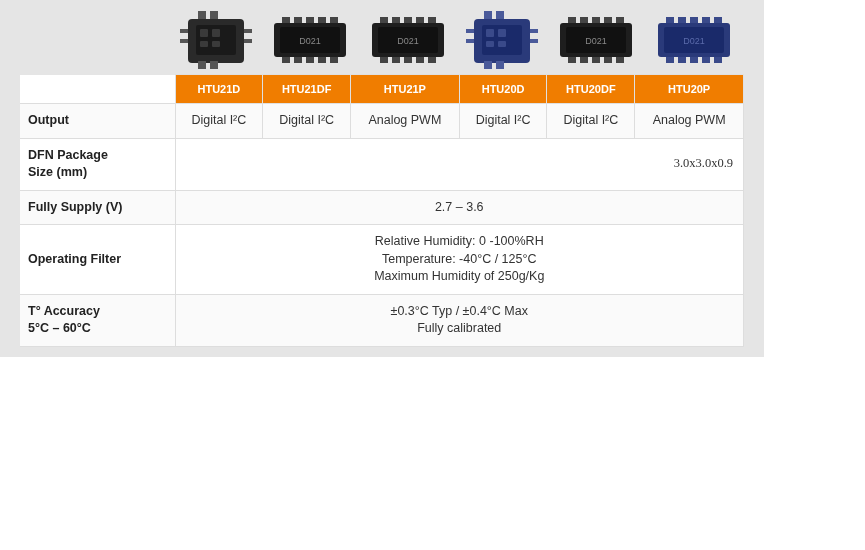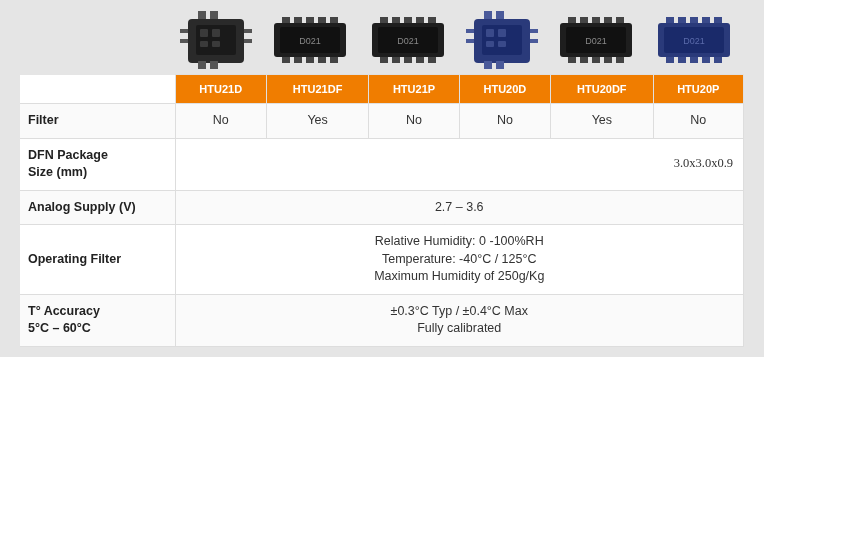--- a/index.html
+++ b/index.html
@@ -231,39 +231,39 @@
         <th>HTU21D</th>
         <th>HTU21DF</th>
         <th>HTU21P</th>
         <th>HTU20D</th>
         <th>HTU20DF</th>
         <th>HTU20P</th>
       </tr>
     </thead>
     <tbody>
 
-
-      <tr>
-        <td><strong>Filter</strong></td>
-        <td>No</td>
-        <td>Yes</td>
-        <td>No</td>
-        <td>No</td>
-        <td>Yes</td>
-        <td>No</td>
-      </tr>
+      <tr>
+        <td><strong>Output</strong></td>
+        <td>Digital I²C</td>
+        <td>Digital I²C</td>
+        <td>Analog PWM</td>
+        <td>Digital I²C</td>
+        <td>Digital I²C</td>
+        <td>Analog PWM</td>
+      </tr>
+
 
 
       <tr>
         <td><strong>DFN Package<br>Size (mm)</strong></td>
         <td colspan="6" style="text-align:right;font-family:Liberation Serif, serif;">3.0x3.0x0.9</td>
       </tr>
 
       <tr>
-        <td><strong>Analog Supply (V)</strong></td>
+        <td><strong>Fully Supply (V)</strong></td>
         <td colspan="6" style="text-align:center;">2.7 – 3.6</td>
       </tr>
 
       <tr>
         <td><strong>Operating Filter</strong></td>
         <td colspan="6" style="">Relative Humidity: 0 -100%RH<br>Temperature: -40°C / 125°C<br>Maximum Humidity of 250g/Kg</td>
       </tr>
 
       <tr>
         <td><strong>T° Accuracy<br>5°C – 60°C</strong></td>

